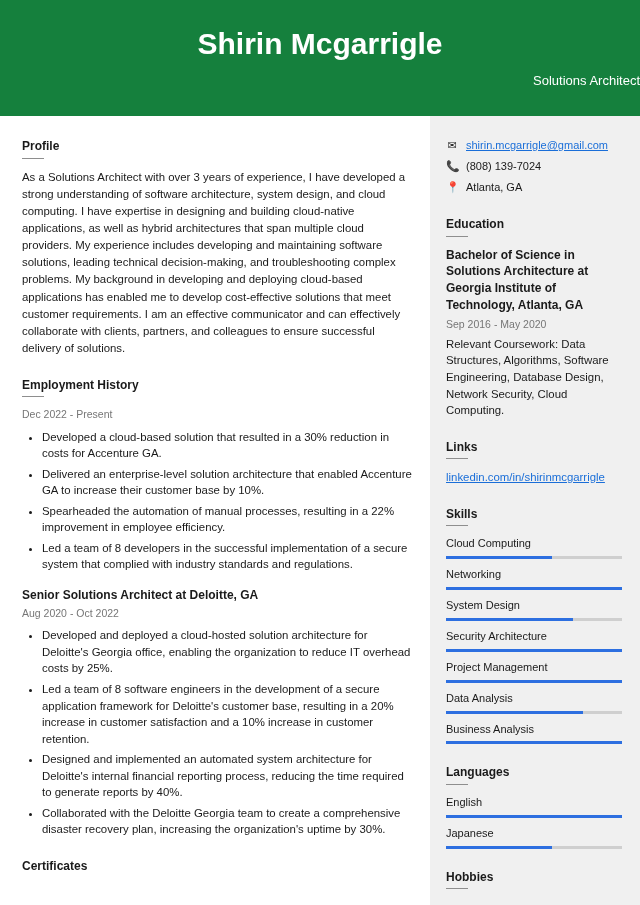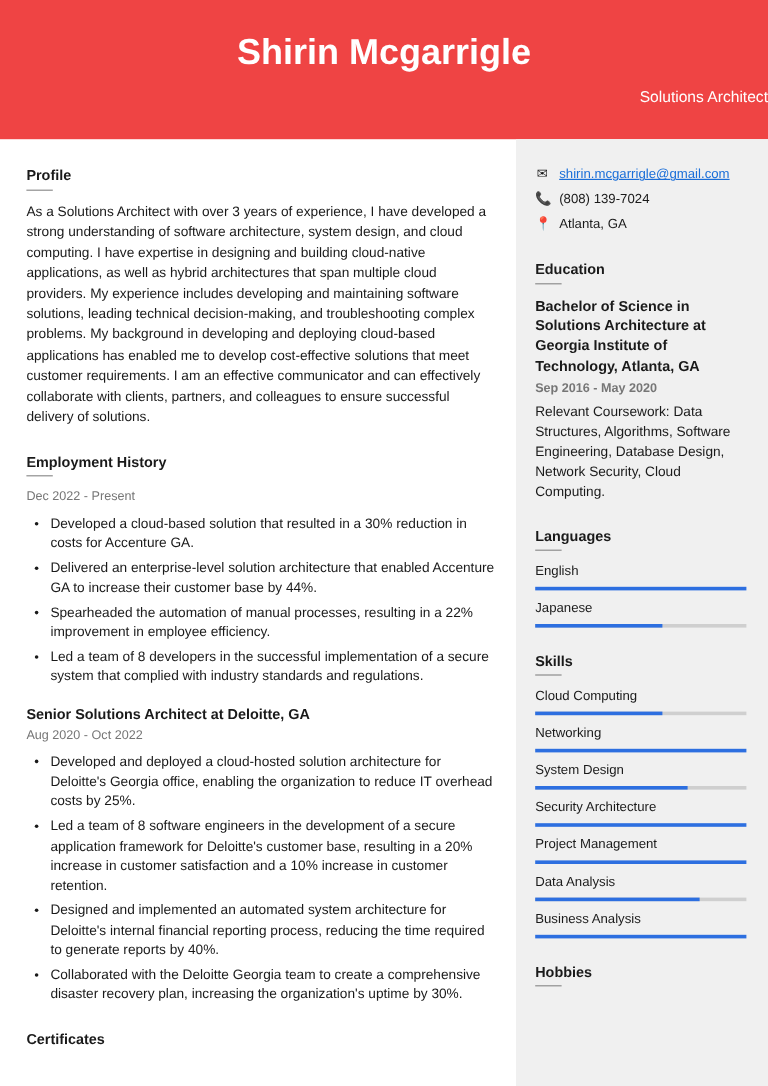--- a/index.html
+++ b/index.html
@@ -1,35 +1,35 @@
 <!DOCTYPE html>
 <html><head>
 <meta charset="utf-8">
 <style>
 * { margin: 0; padding: 0; box-sizing: border-box; }
 body { font-family: -apple-system, BlinkMacSystemFont, "Segoe UI", Arial, sans-serif; width: 640px; background: #fff; color: #1a1a1a; font-size: 11.4px; line-height: 1.45; }
-.header { background: #ef4444; color: #fff; text-align: center; padding: 22px 0 26px; }
+.header { background: #15803d; color: #fff; text-align: center; padding: 22px 0 26px; }
 .header h1 { font-size: 30px; font-weight: 700; margin-bottom: 6px; }
 .header .title { font-size: 13px; text-align: right; }
 .body { display: flex; }
 .main { flex: 1; padding: 22px 18px 22px 22px; }
 .side { width: 210px; background: #f0f0f0; padding: 22px 18px 22px 16px; }
 h2 { font-size: 12px; font-weight: 700; margin-bottom: 2px; }
 .rule { width: 22px; height: 1px; background: #8e8e8e; margin-bottom: 10px; }
 .section { margin-bottom: 20px; }
 .profile-text { line-height: 1.5; }
 h3 { font-size: 12px; font-weight: 700; margin-bottom: 2px; }
 .date { color: #767676; font-size: 10.5px; margin-bottom: 6px; }
 ul { list-style: disc; padding-left: 20px; margin-bottom: 14px; }
 li { margin-bottom: 4px; line-height: 1.45; }
 .contact-row { display: flex; align-items: center; gap: 8px; margin-bottom: 5px; font-size: 11px; }
 .contact-row .icon { width: 12px; text-align: center; }
 a { color: #1a6ed8; text-decoration: underline; }
 .edu-title { font-weight: 700; font-size: 12px; line-height: 1.4; margin-bottom: 3px; }
-.edu-date { color: #767676; font-size: 10.5px; margin-bottom: 4px; font-weight: bold; }
+.edu-date { color: #767676; font-size: 10.5px; margin-bottom: 4px; }
 .edu-desc { line-height: 1.45; }
 .skill { margin-bottom: 8px; }
 .skill-name { font-size: 11px; margin-bottom: 4px; }
 .bar { height: 3px; background: #cfcfcf; position: relative; }
 .bar-fill { height: 100%; background: #2d6fe0; }
 </style>
 </head>
 <body>
 
 <div class="header">
@@ -47,21 +47,21 @@
     </div>
 
     <div class="section">
       <h2>Employment History</h2>
       <div class="rule"></div>
       <div id="jobs">
           <div>
             <div class="date">Dec 2022 - Present</div>
             <ul>
               <li>Developed a cloud-based solution that resulted in a 30% reduction in costs for Accenture GA.</li>
-              <li>Delivered an enterprise-level solution architecture that enabled Accenture GA to increase their customer base by 44%.</li>
+              <li>Delivered an enterprise-level solution architecture that enabled Accenture GA to increase their customer base by 10%.</li>
               <li>Spearheaded the automation of manual processes, resulting in a 22% improvement in employee efficiency.</li>
               <li>Led a team of 8 developers in the successful implementation of a secure system that complied with industry standards and regulations.</li>
             </ul>
           </div>
           <div>
             <h3>Senior Solutions Architect at Deloitte, GA</h3>
             <div class="date">Aug 2020 - Oct 2022</div>
             <ul>
               <li>Developed and deployed a cloud-hosted solution architecture for Deloitte's Georgia office, enabling the organization to reduce IT overhead costs by 25%.</li>
               <li>Led a team of 8 software engineers in the development of a secure application framework for Deloitte's customer base, resulting in a 20% increase in customer satisfaction and a 10% increase in customer retention.</li>
@@ -97,38 +97,24 @@
     </div>
 
     <div class="section">
       <h2>Education</h2>
       <div class="rule"></div>
       <div class="edu-title">Bachelor of Science in Solutions Architecture at Georgia Institute of Technology, Atlanta, GA</div>
       <div class="edu-date">Sep 2016 - May 2020</div>
       <div class="edu-desc">Relevant Coursework: Data Structures, Algorithms, Software Engineering, Database Design, Network Security, Cloud Computing.</div>
     </div>
 
-
     <div class="section">
-      <h2>Languages</h2>
+      <h2>Links</h2>
       <div class="rule"></div>
-      <div id="langs">
-          <div class="skill">
-            <div class="skill-name">English</div>
-            <div class="bar">
-              <div class="bar-fill" style="width: 100%;"></div>
-            </div>
-          </div>
-          <div class="skill">
-            <div class="skill-name">Japanese</div>
-            <div class="bar">
-              <div class="bar-fill" style="width: 60%;"></div>
-            </div>
-          </div>
-        </div>
+      <a href="#">linkedin.com/in/shirinmcgarrigle</a>
     </div>
 
     <div class="section">
       <h2>Skills</h2>
       <div class="rule"></div>
       <div id="skills">
           <div class="skill">
             <div class="skill-name">Cloud Computing</div>
             <div class="bar">
               <div class="bar-fill" style="width: 60%;"></div>
@@ -167,19 +153,38 @@
           <div class="skill">
             <div class="skill-name">Business Analysis</div>
             <div class="bar">
               <div class="bar-fill" style="width: 100%;"></div>
             </div>
           </div>
         </div>
     </div>
 
     <div class="section">
+      <h2>Languages</h2>
+      <div class="rule"></div>
+      <div id="langs">
+          <div class="skill">
+            <div class="skill-name">English</div>
+            <div class="bar">
+              <div class="bar-fill" style="width: 100%;"></div>
+            </div>
+          </div>
+          <div class="skill">
+            <div class="skill-name">Japanese</div>
+            <div class="bar">
+              <div class="bar-fill" style="width: 60%;"></div>
+            </div>
+          </div>
+        </div>
+    </div>
+
+    <div class="section">
       <h2>Hobbies</h2>
       <div class="rule"></div>
 
     </div>
 
   </div>
 </div>
 
 </body></html>

